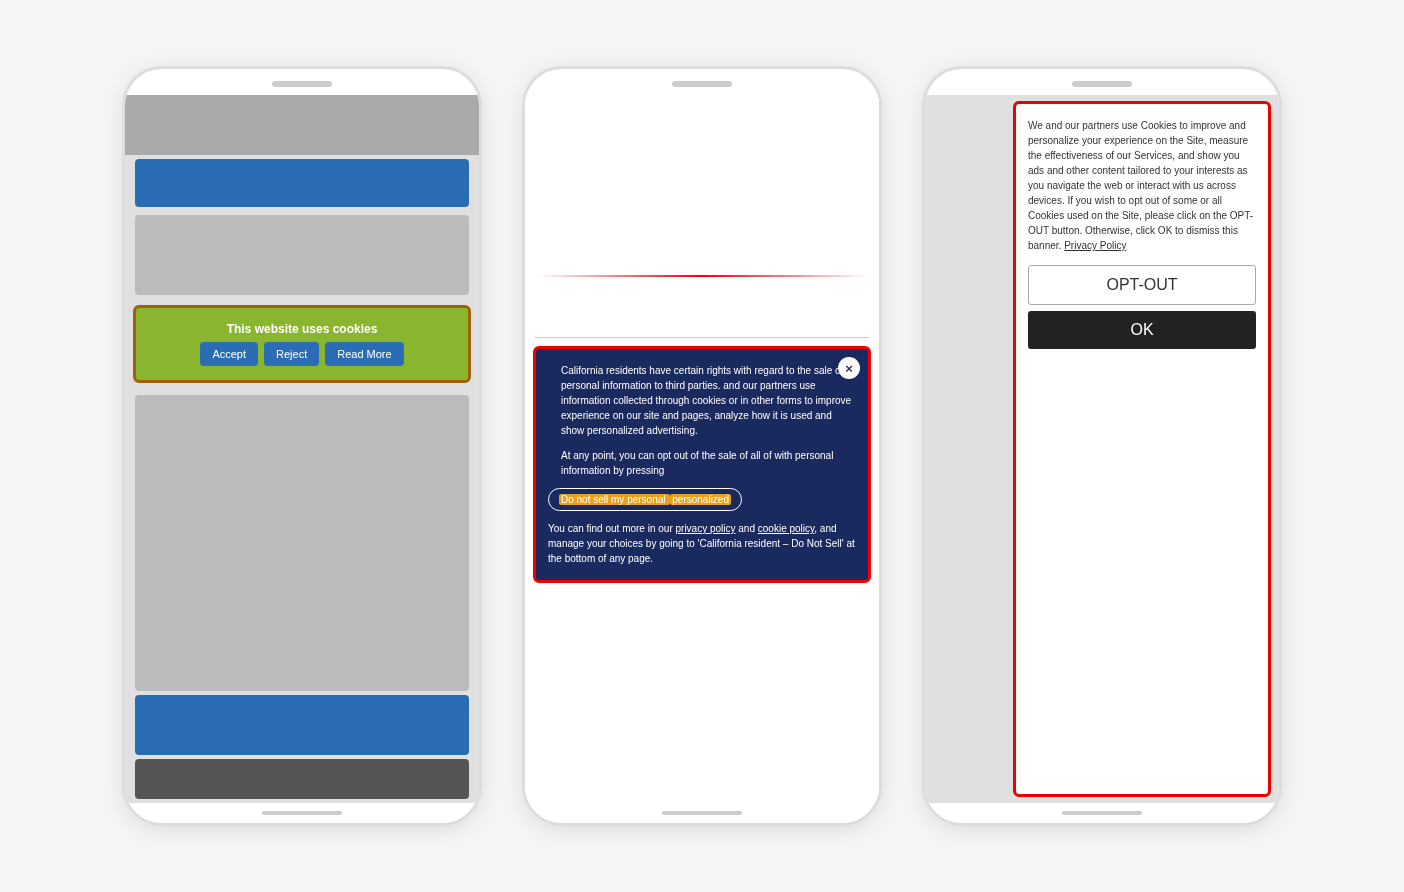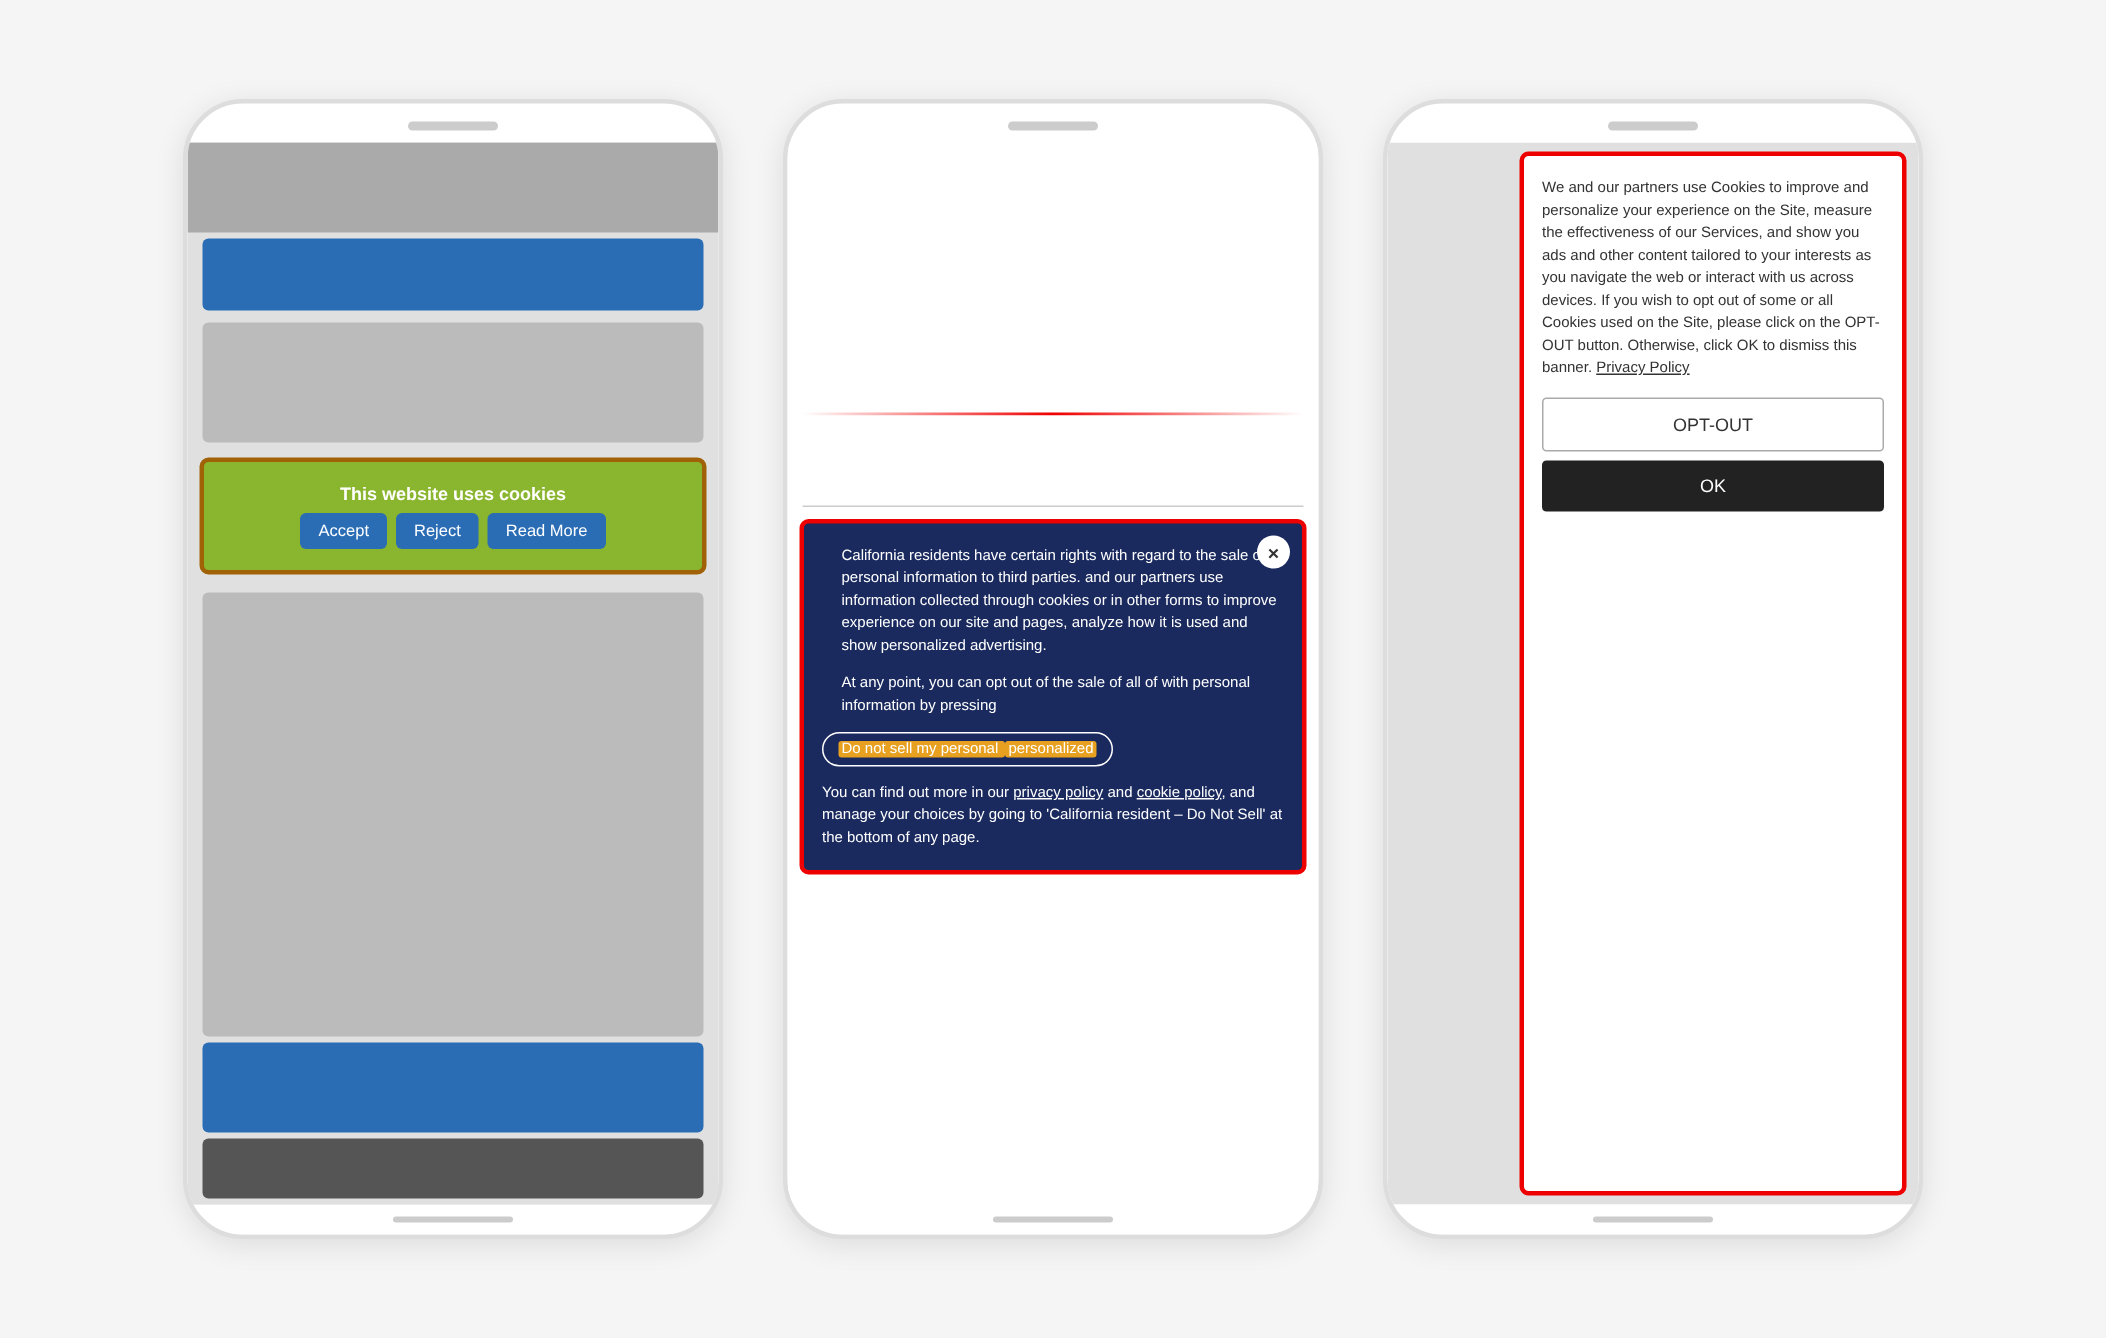--- a/index.html
+++ b/index.html
@@ -269,32 +269,32 @@
     }
     .p3-privacy-link {
       text-decoration: underline;
       color: #333;
     }
     .p3-opt-btn {
       width: 100%;
       border: 1.5px solid #aaa;
       background: #fff;
       padding: 10px;
-      font-size: 12px;
+      font-size: 16px;
       color: #333;
       cursor: pointer;
       margin-bottom: 6px;
       border-radius: 3px;
     }
     .p3-ok-btn {
       width: 100%;
       border: none;
       background: #222;
       padding: 10px;
-      font-size: 12px;
+      font-size: 16px;
       color: #fff;
       cursor: pointer;
       border-radius: 3px;
       text-align: center;
     }
   </style>
 </head>
 <body>
 
 <div class="phones-container">

